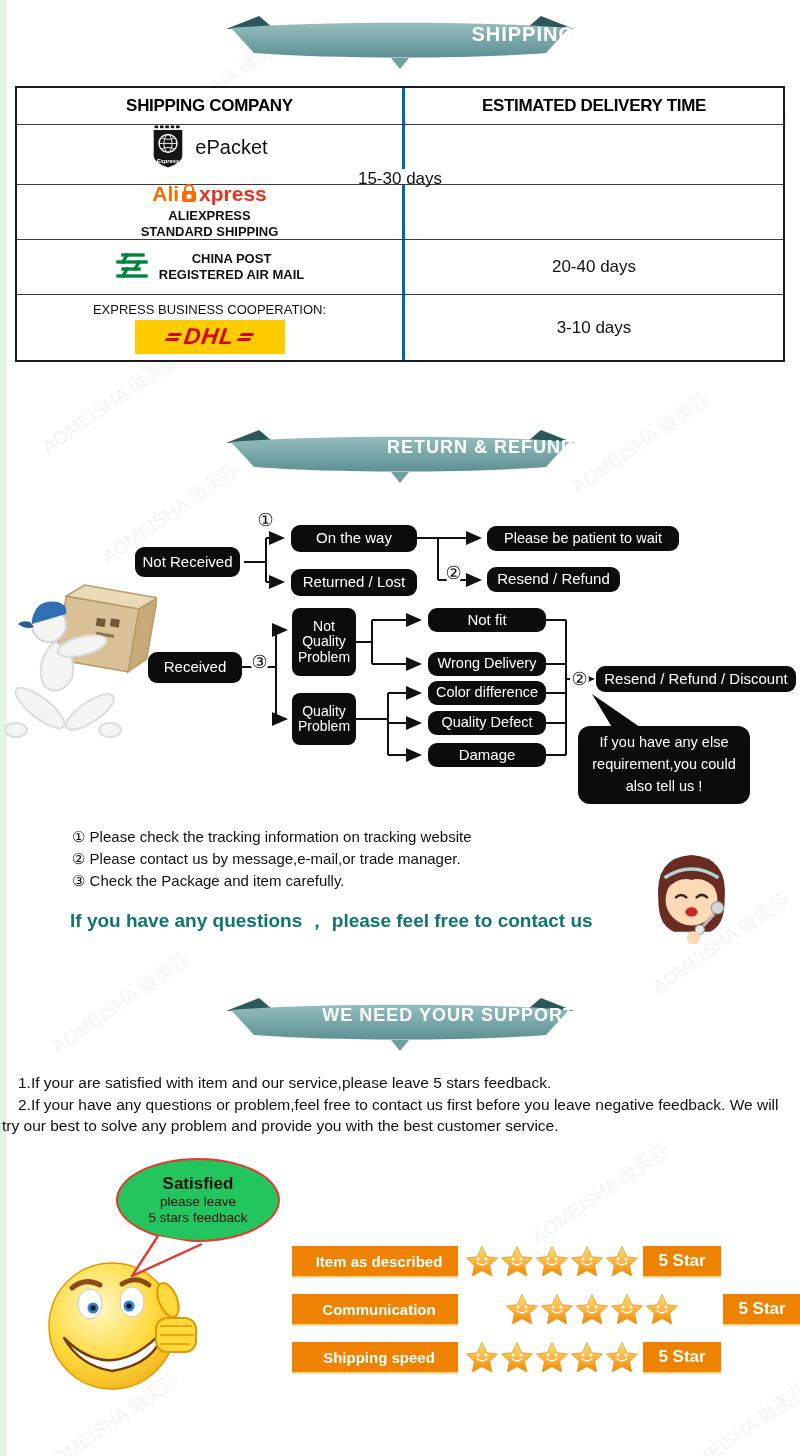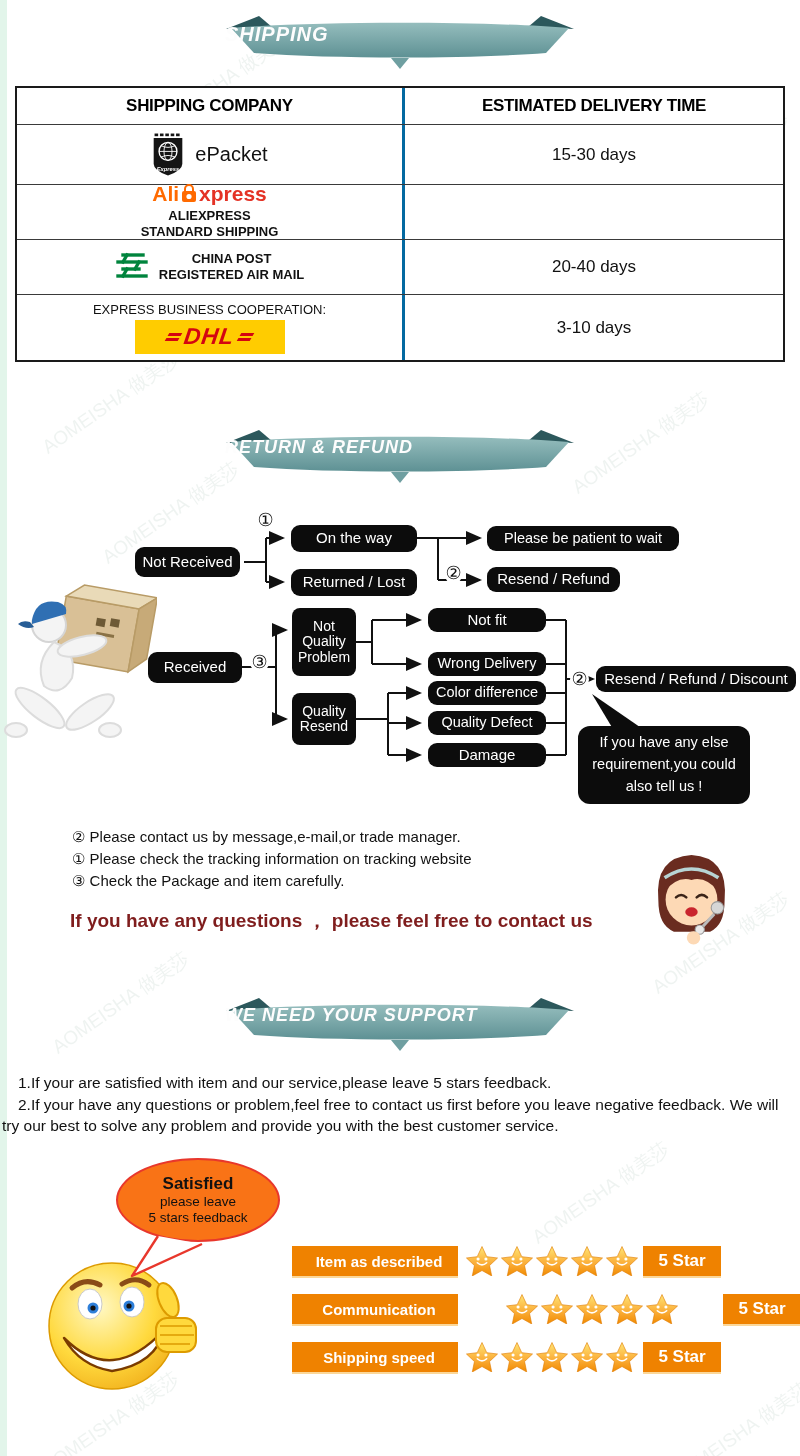--- a/index.html
+++ b/index.html
@@ -6,57 +6,57 @@
   body { font-family:"Liberation Sans", sans-serif; background:#fff; }
   .page { position:relative; width:800px; height:1456px; margin:0 auto; background:#fff; overflow:hidden; }
   .edge-tint { position:absolute; left:0; top:0; width:7px; height:1456px; background:#e2f5ea; }
 
   
   .wm { position:absolute; color:#8fae9f; opacity:0.14; font-size:19px; transform:rotate(-35deg); white-space:nowrap; pointer-events:none; }
 
   
   .banner { position:absolute; left:225px; width:350px; height:48px; }
   .banner svg { position:absolute; left:0; top:0; }
-  .banner .bt { position:absolute; left:0; top:13px; width:100%; text-align:left; color:#fdfdfd; font-weight:bold; letter-spacing:1px;font-style:italic; }
+  .banner .bt { position:absolute; left:0; top:13px; width:100%; text-align:right; color:#fdfdfd; font-weight:bold; letter-spacing:1px; }
   .tri { position:absolute; width:0; height:0; border-left:9px solid transparent; border-right:9px solid transparent; border-top:11px solid #6f9fa1; }
 
   
   .ship-table { position:absolute; left:15px; top:86px; width:770px; border:2px solid #1a1a1a; background:#fff; }
   .t-row { display:flex; border-top:1px solid #3a3a3a; }
   .t-row:first-child { border-top:none; }
   .t-c1 { width:388px; border-right:3px solid #0369a1; display:flex; flex-direction:column; align-items:center; justify-content:center; }
   .t-c2 { flex:1; display:flex; align-items:center; justify-content:center; font-size:17px; color:#111; }
   .th { font-weight:bold; font-size:17px; letter-spacing:-0.3px; color:#000; }
   .r-head { height:36px; }
-  .r1 { height:60px; } .r2 { height:55px; } .r3 { height:55px; } .r4 { height:66px; }
+  .r1 { height:60px;flex-direction:column; } .r2 { height:55px; } .r3 { height:55px; } .r4 { height:66px; }
   .logo-row { display:flex; align-items:center; gap:10px; }
   .epacket-name { font-size:20px; color:#111; }
   .co-line { font-size:13px; font-weight:bold; color:#111; line-height:16px; text-align:center; }
   .ali-line { display:flex; align-items:flex-end; gap:1px; font-weight:bold; font-size:21px; line-height:20px; }
   .ali-a { color:#ff6a00; }
   .ali-x { color:#e43225; }
   .dhl-box { width:150px; height:34px; background:#ffcc00; display:flex; align-items:center; justify-content:center; gap:4px; margin-top:3px; }
   .dhl-t { color:#d40511; font-weight:900; font-style:italic; font-size:23px; letter-spacing:1px; transform:skew(-8deg); }
   .dhl-dash { width:13px; height:8px; border-top:3px solid #d40511; border-bottom:3px solid #d40511; transform:skew(-30deg); }
   .coop { font-size:13px; color:#111; }
 
   
   .flow { position:absolute; left:0; top:500px; width:800px; height:330px; }
   .pill { position:absolute; background:#0c0c0c; color:#fff; border-radius:9px; display:flex; align-items:center; justify-content:center; text-align:center; font-size:15px; line-height:1.1; }
   .cnum { position:absolute; font-size:18px; color:#111; background:#fff; border-radius:50%; width:19px; height:19px; line-height:19px; text-align:center; }
   .speech { position:absolute; background:#0c0c0c; color:#fff; border-radius:12px; font-size:14.5px; line-height:1.5; display:flex; align-items:center; justify-content:center; text-align:center; }
 
   
   .notes { position:absolute; left:72px; top:826px; font-size:15px; color:#111; line-height:22px; }
-  .contact { position:absolute; left:70px; top:908px; font-size:19px; font-weight:bold; color:#7f1d1d; }
+  .contact { position:absolute; left:70px; top:908px; font-size:19px; font-weight:bold; color:#0f766e; }
 
   
   .support-text { position:absolute; left:2px; top:1072px; width:796px; font-size:15.5px; color:#111; line-height:21.5px; }
   .support-text p { text-indent:16px; }
-  .sat-bubble { position:absolute; left:116px; top:1158px; width:164px; height:84px; border:2px solid #e8372c; border-radius:50%; background:#f97316; display:flex; flex-direction:column; align-items:center; justify-content:center; z-index:2; }
+  .sat-bubble { position:absolute; left:116px; top:1158px; width:164px; height:84px; border:2px solid #e8372c; border-radius:50%; background:#22c55e; display:flex; flex-direction:column; align-items:center; justify-content:center; z-index:2; }
   .sat-t { font-size:17px; font-weight:bold; color:#111; }
   .sat-l { font-size:13.5px; color:#111; line-height:16px; }
 
   .rate-row { position:absolute; left:292px; height:30px; display:flex; align-items:center; }
   .rate-label { width:166px; height:30px; background:#ef8200; color:#fff; font-weight:bold; font-size:15px; display:flex; align-items:center; justify-content:center; box-shadow:0 2px 0 rgba(247,166,29,0.45);padding-left:8px; }
   .stars { display:flex; gap:2px; margin-left:8px; width:172px; justify-content:space-between; }
   .rate-score { width:78px; height:30px; background:#ef8200; color:#fff; font-weight:bold; font-size:17px; display:flex; align-items:center; justify-content:center; margin-left:5px; box-shadow:0 2px 0 rgba(247,166,29,0.45); }
 </style>
 </head>
 <body>
@@ -259,35 +259,35 @@
     <div class="pill" style="left:135px; top:47px; width:105px; height:30px;">Not Received</div>
     <div class="pill" style="left:291px; top:25px; width:126px; height:27px;">On the way</div>
     <div class="pill" style="left:291px; top:69px; width:126px; height:27px;">Returned / Lost</div>
     <div class="pill" style="left:487px; top:26px; width:192px; height:25px; font-size:14.5px;">Please be patient to wait</div>
     <span class="cnum" style="left:444px; top:64px;">②</span>
     <div class="pill" style="left:487px; top:67px; width:133px; height:25px;">Resend / Refund</div>
 
     <div class="pill" style="left:148px; top:152px; width:94px; height:31px;">Received</div>
     <span class="cnum" style="left:250px; top:153px;">③</span>
     <div class="pill" style="left:292px; top:108px; width:64px; height:68px; font-size:14px; border-radius:8px;">Not Quality Problem</div>
-    <div class="pill" style="left:292px; top:193px; width:64px; height:52px; font-size:14px; border-radius:8px;">Quality Resend</div>
+    <div class="pill" style="left:292px; top:193px; width:64px; height:52px; font-size:14px; border-radius:8px;">Quality Problem</div>
     <div class="pill" style="left:428px; top:108px; width:118px; height:24px;">Not fit</div>
     <div class="pill" style="left:428px; top:152px; width:118px; height:24px; font-size:14.5px;">Wrong Delivery</div>
     <div class="pill" style="left:428px; top:181px; width:118px; height:24px; font-size:14.5px;">Color difference</div>
     <div class="pill" style="left:428px; top:211px; width:118px; height:24px; font-size:14.5px;">Quality Defect</div>
     <div class="pill" style="left:428px; top:243px; width:118px; height:24px;">Damage</div>
     <span class="cnum" style="left:570px; top:170px;">②</span>
     <div class="pill" style="left:596px; top:166px; width:200px; height:26px;">Resend / Refund / Discount</div>
     <div class="speech" style="left:578px; top:226px; width:172px; height:78px; padding:6px 8px;">If you have any else requirement,you could also tell us !</div>
   </div>
 
   
   <div class="notes">
+    <div>① Please check the tracking information on tracking website</div>
     <div>② Please contact us by message,e-mail,or trade manager.</div>
-    <div>① Please check the tracking information on tracking website</div>
     <div>③ Check the Package and item carefully.</div>
   </div>
 
   <div class="contact">If you have any questions ， please feel free to contact us</div>
 
   
   <svg width="88" height="100" viewBox="0 0 85 95" style="position:absolute; left:648px; top:848px;">
     <path d="M10,50 Q6,8 42,6 Q78,8 74,50 Q74,74 60,80 L25,80 Q10,74 10,50 Z" fill="#6a2c20"></path>
     <circle cx="42" cy="49" r="25" fill="#fdd9b5"></circle>
     <path d="M15,42 Q19,16 42,15 Q65,16 69,42 Q56,26 42,30 Q28,26 15,42 Z" fill="#6a2c20"></path>

